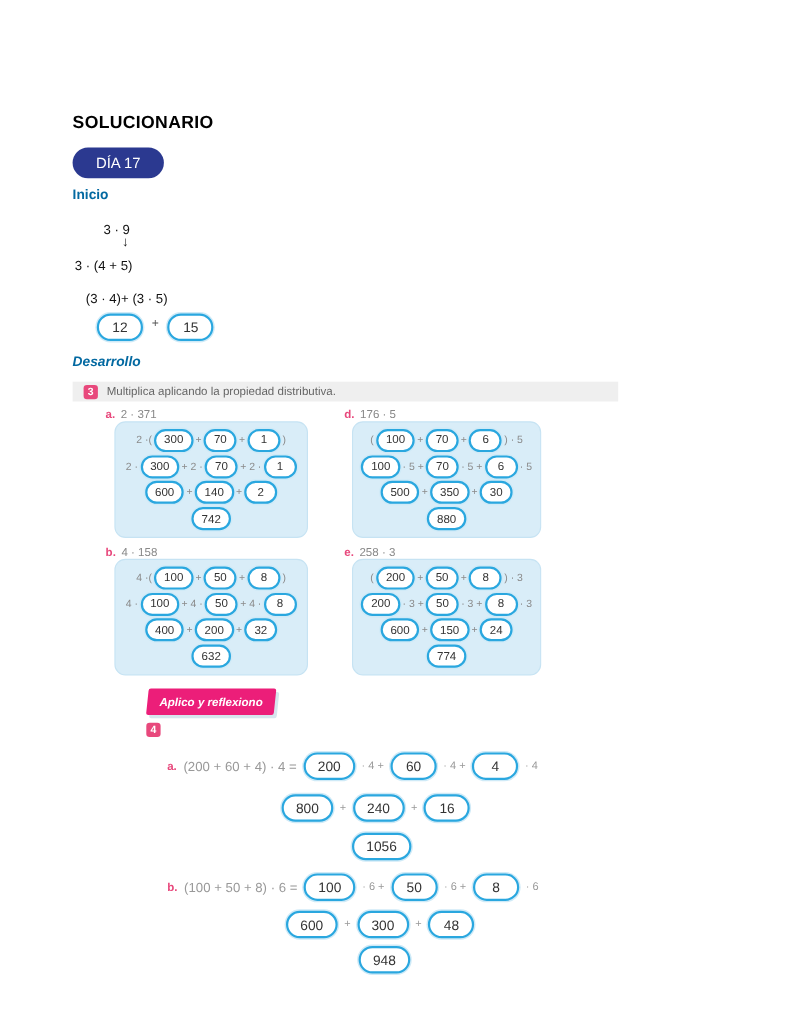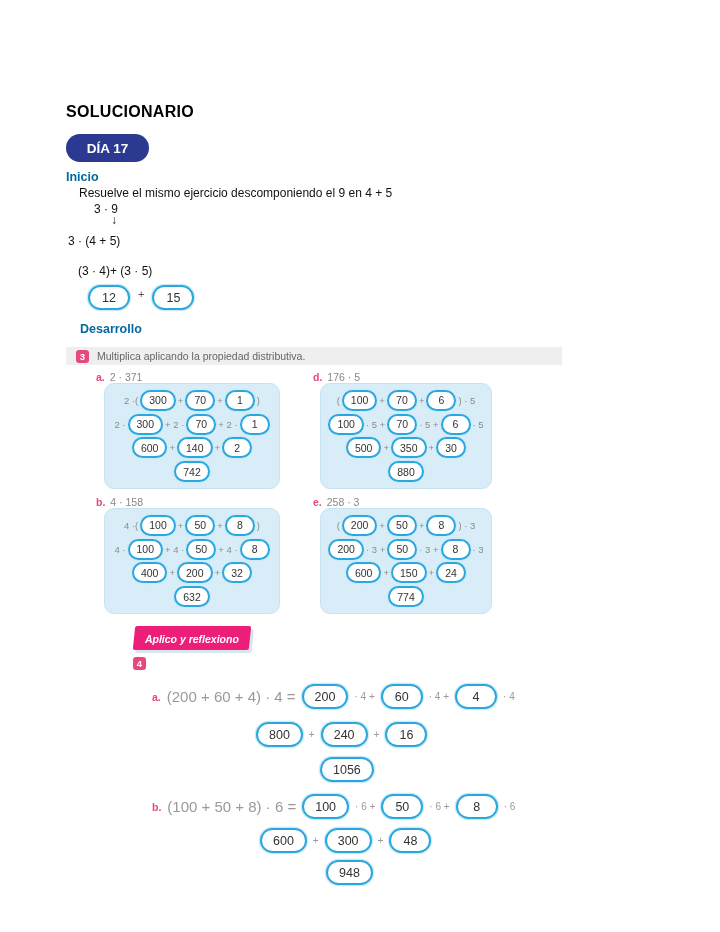--- a/index.html
+++ b/index.html
@@ -4,21 +4,21 @@
 <style>
   * { margin:0; padding:0; box-sizing:border-box; }
   html,body { background:#ffffff; }
   body { width:720px; height:932px; font-family:"Liberation Sans", sans-serif; }
   .sheet { position:relative; width:720px; height:932px; background:#ffffff; overflow:hidden; }
   .abs { position:absolute; }
 
   .title { left:66px; top:103px; font-size:16px; font-weight:bold; color:#000; letter-spacing:.3px; }
   .day-badge { left:66px; top:134px; width:83px; height:28px; background:#2b3990; border-radius:14px;
                display:flex; align-items:center; justify-content:center; }
-  .day-badge span { color:#fff; font-weight:bold; font-size:13.5px; }
+  .day-badge span { color:#fff; font-weight:normal; font-size:13.5px; }
 
   .sec-heading { font-size:12.5px; font-weight:bold; color:#0369a1; }
   .body-text { font-size:12px; color:#111; }
 
   .bubble { display:inline-flex; align-items:center; justify-content:center; background:#fff;
             border:2.4px solid #2aa7df; border-radius:16px; min-width:30px; height:21px;
             padding:0 7px; font-size:10.5px; color:#333; box-shadow:0 0 0 1.3px #cfeaf7; }
   .bubble.big { height:25px; min-width:42px; padding:0 11px; font-size:12.5px; border-width:2.6px; border-radius:18px; }
 
   .answers-row { display:flex; align-items:center; gap:8px;padding-left:22px; }
@@ -44,46 +44,45 @@
   .op:empty { display:none; }
 
   .banner { left:134px; top:626px; background:#ec1e79; color:#fff; padding:3px 11px;
             transform:skewX(-6deg); border-radius:2px; box-shadow:3px 3px 0 rgba(110,160,190,.28); }
   .banner span { display:inline-block; transform:skewX(6deg); font-size:10.5px; font-style:italic; font-weight:bold; }
 
   .ex4-head { left:133px; top:657px; display:flex; align-items:center; gap:7px; width:420px; }
 
   .eq-line { display:flex; align-items:center; gap:6px; }
   .eq-line .op { font-size:10px; color:#999; }
-  .lead { font-size:15px; color:#999; white-space:nowrap; }
+  .lead { font-size:12px; color:#999; white-space:nowrap; }
 </style>
 </head>
 <body>
 
 <div class="sheet">
 
   <div class="abs title">SOLUCIONARIO</div>
   <div class="abs day-badge">
     <span>DÍA 17</span>
   </div>
 
   <div class="abs sec-heading" style="left:66px;top:170px;">Inicio</div>
-  <div class="abs body-text" style="left:79px;top:186px;">Resuelve el mismo ejercicio descomponiendo el 9 en 4 + 5</div>
   <div class="abs body-text" style="left:94px;top:202px;">3 · 9</div>
   <div class="abs body-text" style="left:111px;top:213px;">↓</div>
   <div class="abs body-text" style="left:68px;top:234px;">3 · (4 + 5)</div>
   <div class="abs body-text" style="left:78px;top:264px;">(3 · 4)+ (3 · 5)</div>
 
   <div class="abs answers-row" style="left:66px;top:285px;">
     <span class="bubble big">12</span>
     <span class="plus-op">+</span>
     <span class="bubble big">15</span>
   </div>
 
-  <div class="abs sec-heading" style="left:80px;top:322px;">Desarrollo</div>
+  <div class="abs sec-heading" style="left:66px;top:322px;font-style:italic;">Desarrollo</div>
 
   <div class="abs band">
     <span class="num-badge">3</span>
     <span class="instruction">Multiplica aplicando la propiedad distributiva.</span>
   </div>
 
   <div class="abs prob-head" style="left:96px;top:371px;">
     <span class="plabel">a.</span>
     <span class="ptitle">2 · 371</span>
   </div>

